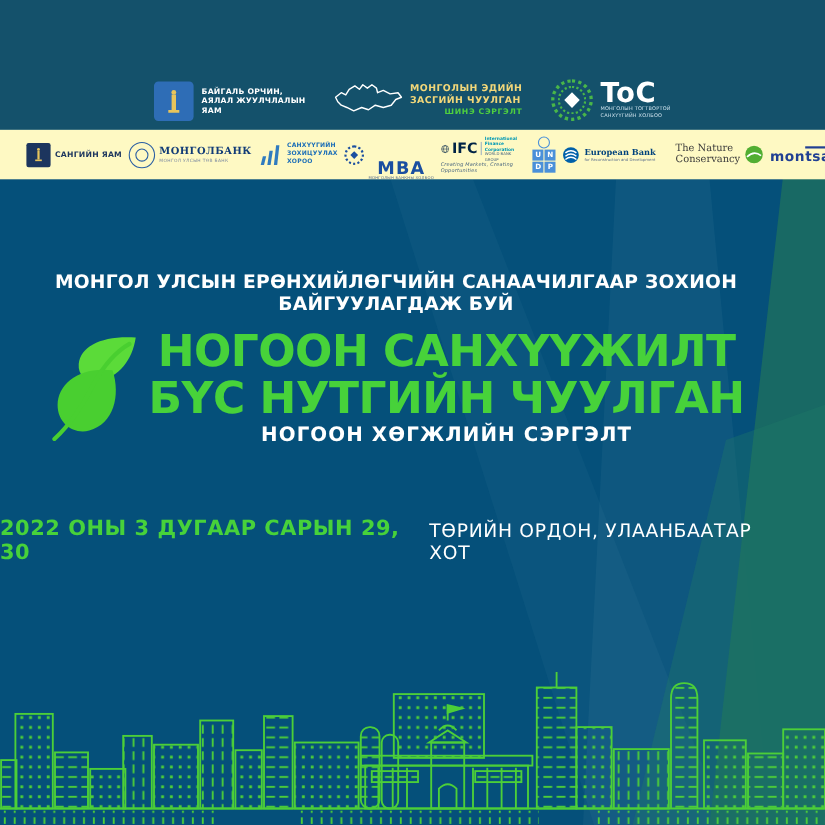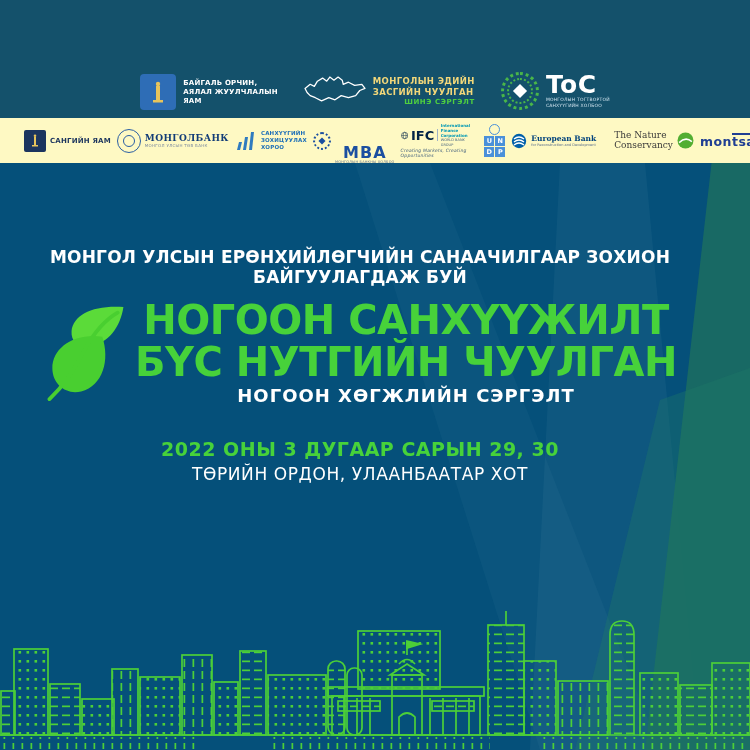--- a/index.html
+++ b/index.html
@@ -80,21 +80,21 @@
   .montsame-name{font-size:12.5px;font-weight:bold;color:#203f93;letter-spacing:.5px;line-height:12px;}
 
   
   .content{position:absolute;top:163px;left:0;width:720px;z-index:3;display:flex;flex-direction:column;align-items:center;}
   .organizer{margin-top:84px;color:#ffffff;font-size:17px;font-weight:bold;letter-spacing:.2px;text-align:center;}
   .title-row{display:flex;align-items:center;justify-content:center;gap:8px;margin-top:12px;}
   .leaf{width:84px;height:96px;flex:0 0 auto;}
   .title-col{display:flex;flex-direction:column;align-items:center;}
   .title-line{color:#47d23a;font-size:40px;font-weight:bold;line-height:42px;letter-spacing:-.5px;white-space:nowrap;}
   .subtitle{margin-top:2px;color:#ffffff;font-size:18px;font-weight:bold;letter-spacing:1px;}
-  .when-where{margin-top:32px;display:flex;flex-direction:column;align-items:center;}
+  .when-where{margin-top:63px;display:flex;flex-direction:row;align-items:center;}
   .date{color:#47d23a;font-size:19px;font-weight:bold;letter-spacing:.5px;}
   .venue{margin-top:4px;color:#ffffff;font-size:17px;letter-spacing:.6px;}
 
   
   .skyline{position:absolute;left:0;bottom:0;width:750px;height:165px;z-index:2;}
 </style>
 </head>
 <body>
 
 <div class="layer ray1"></div>

